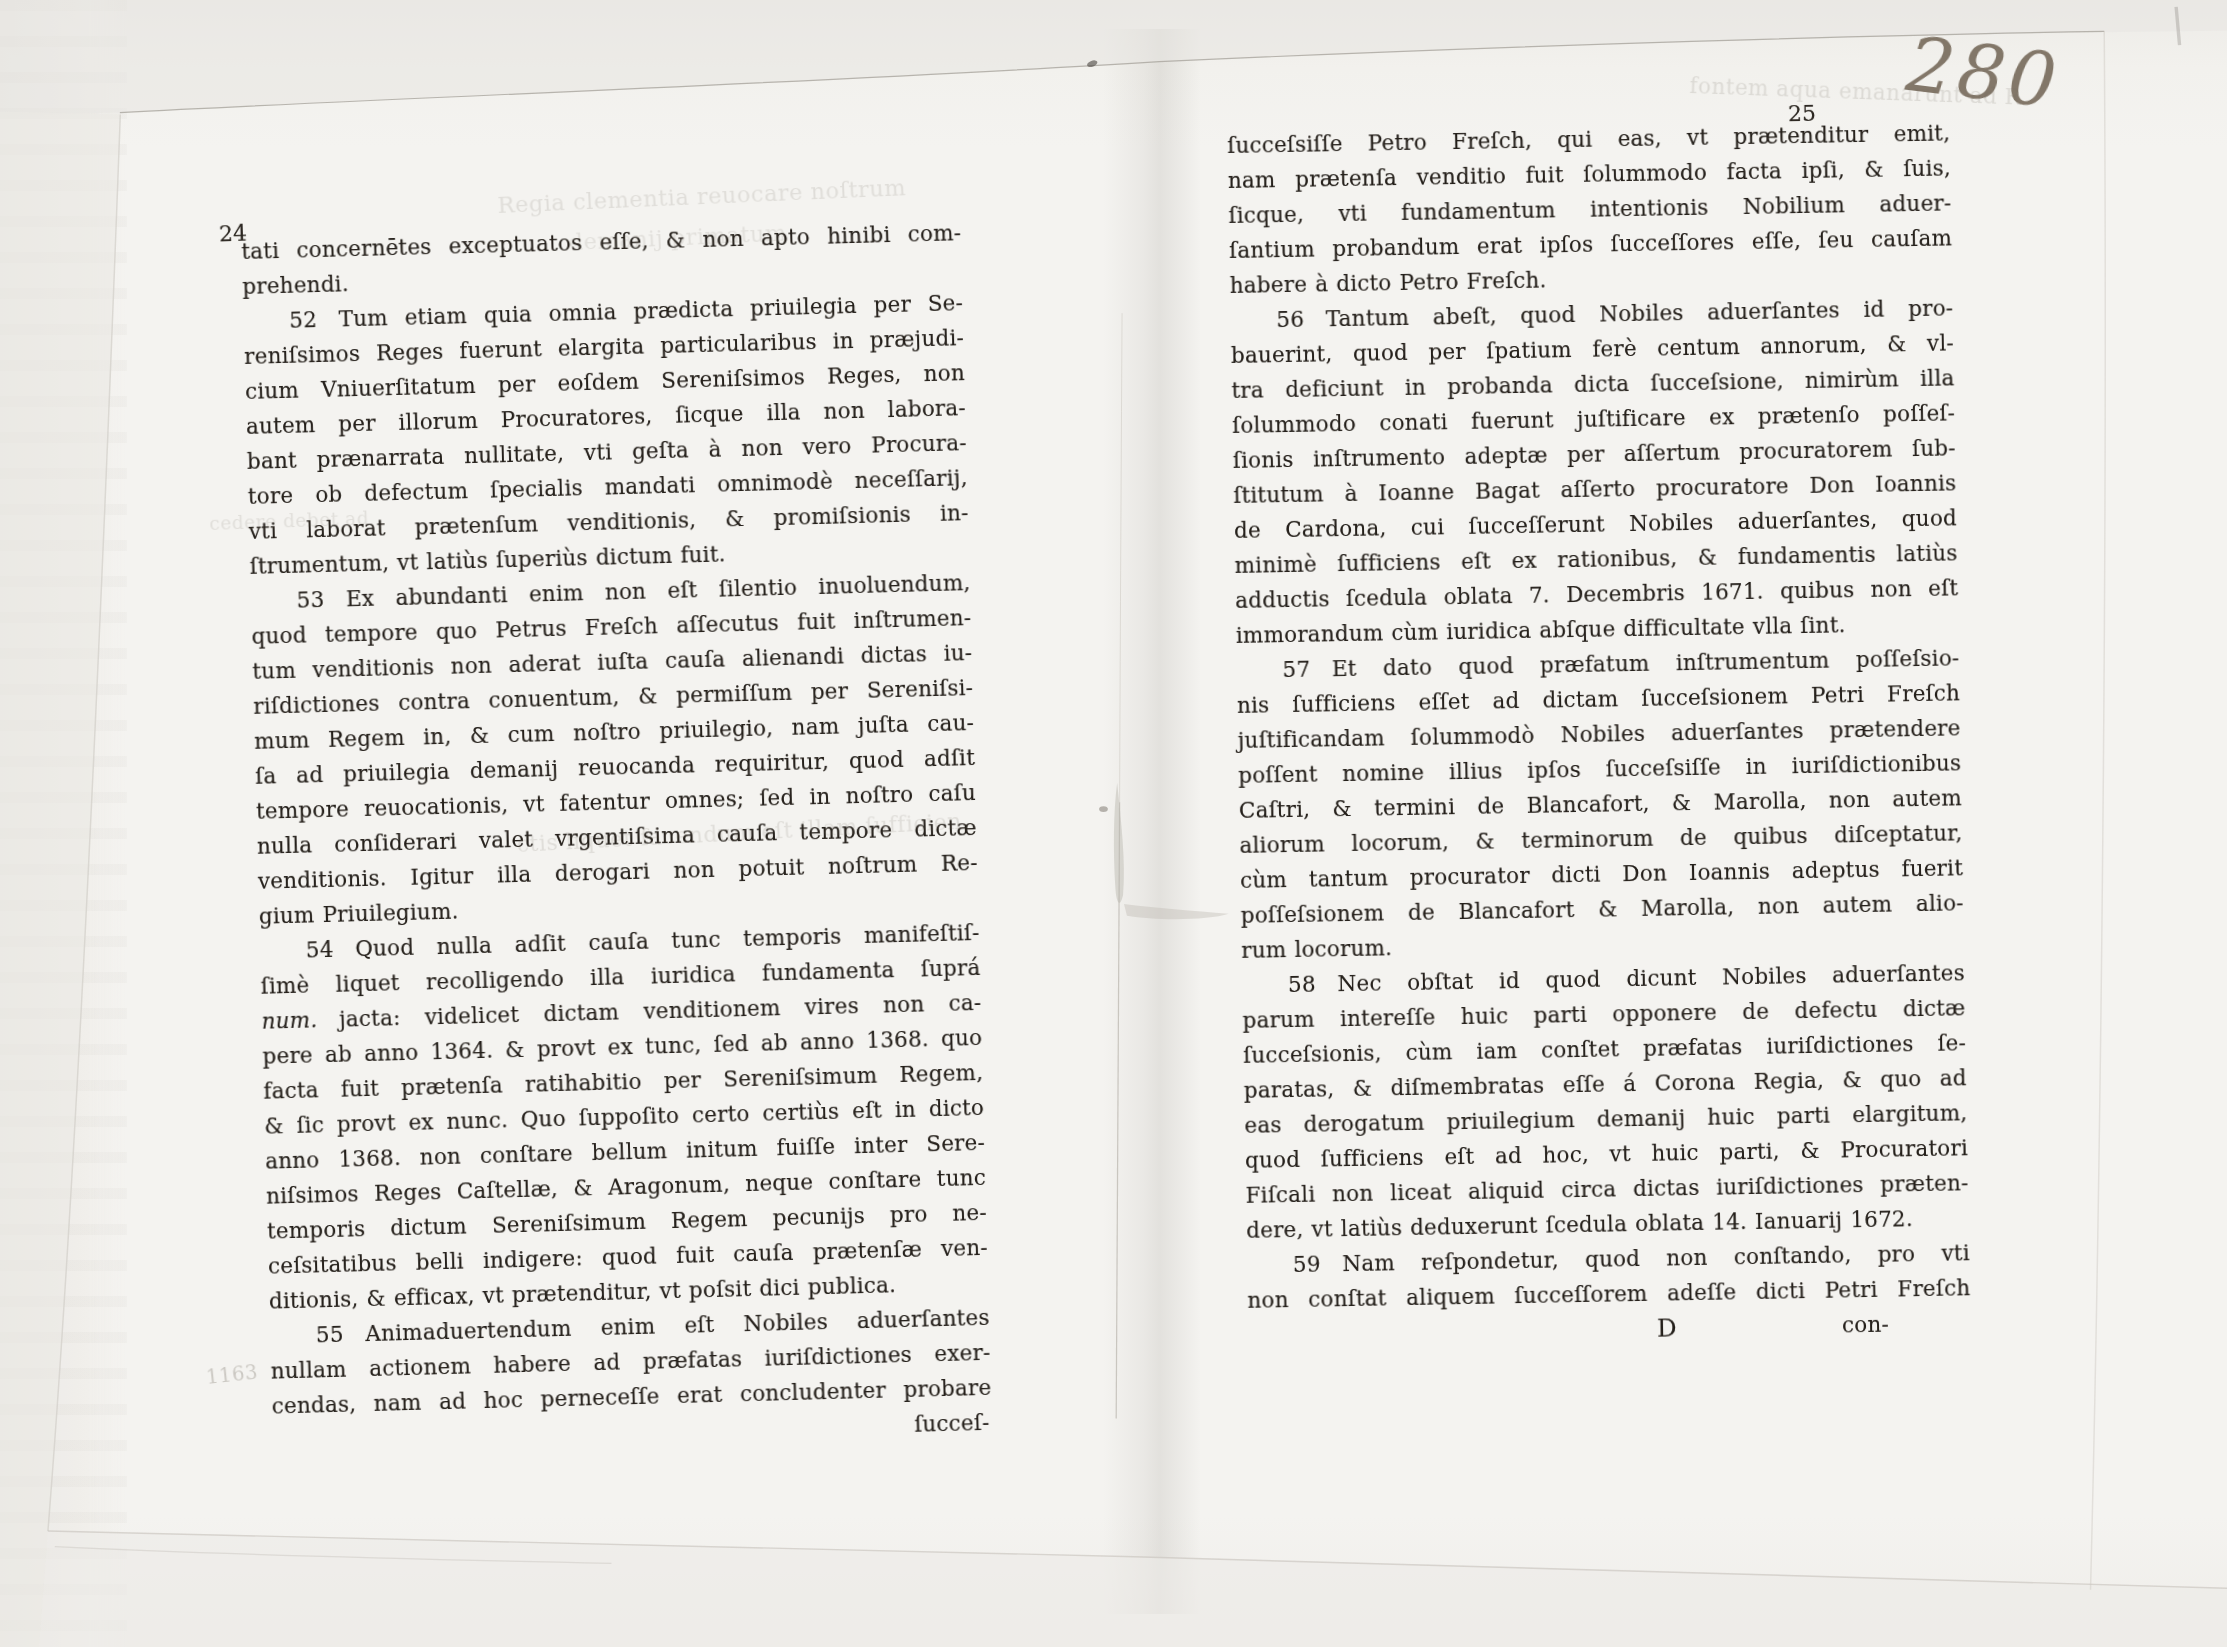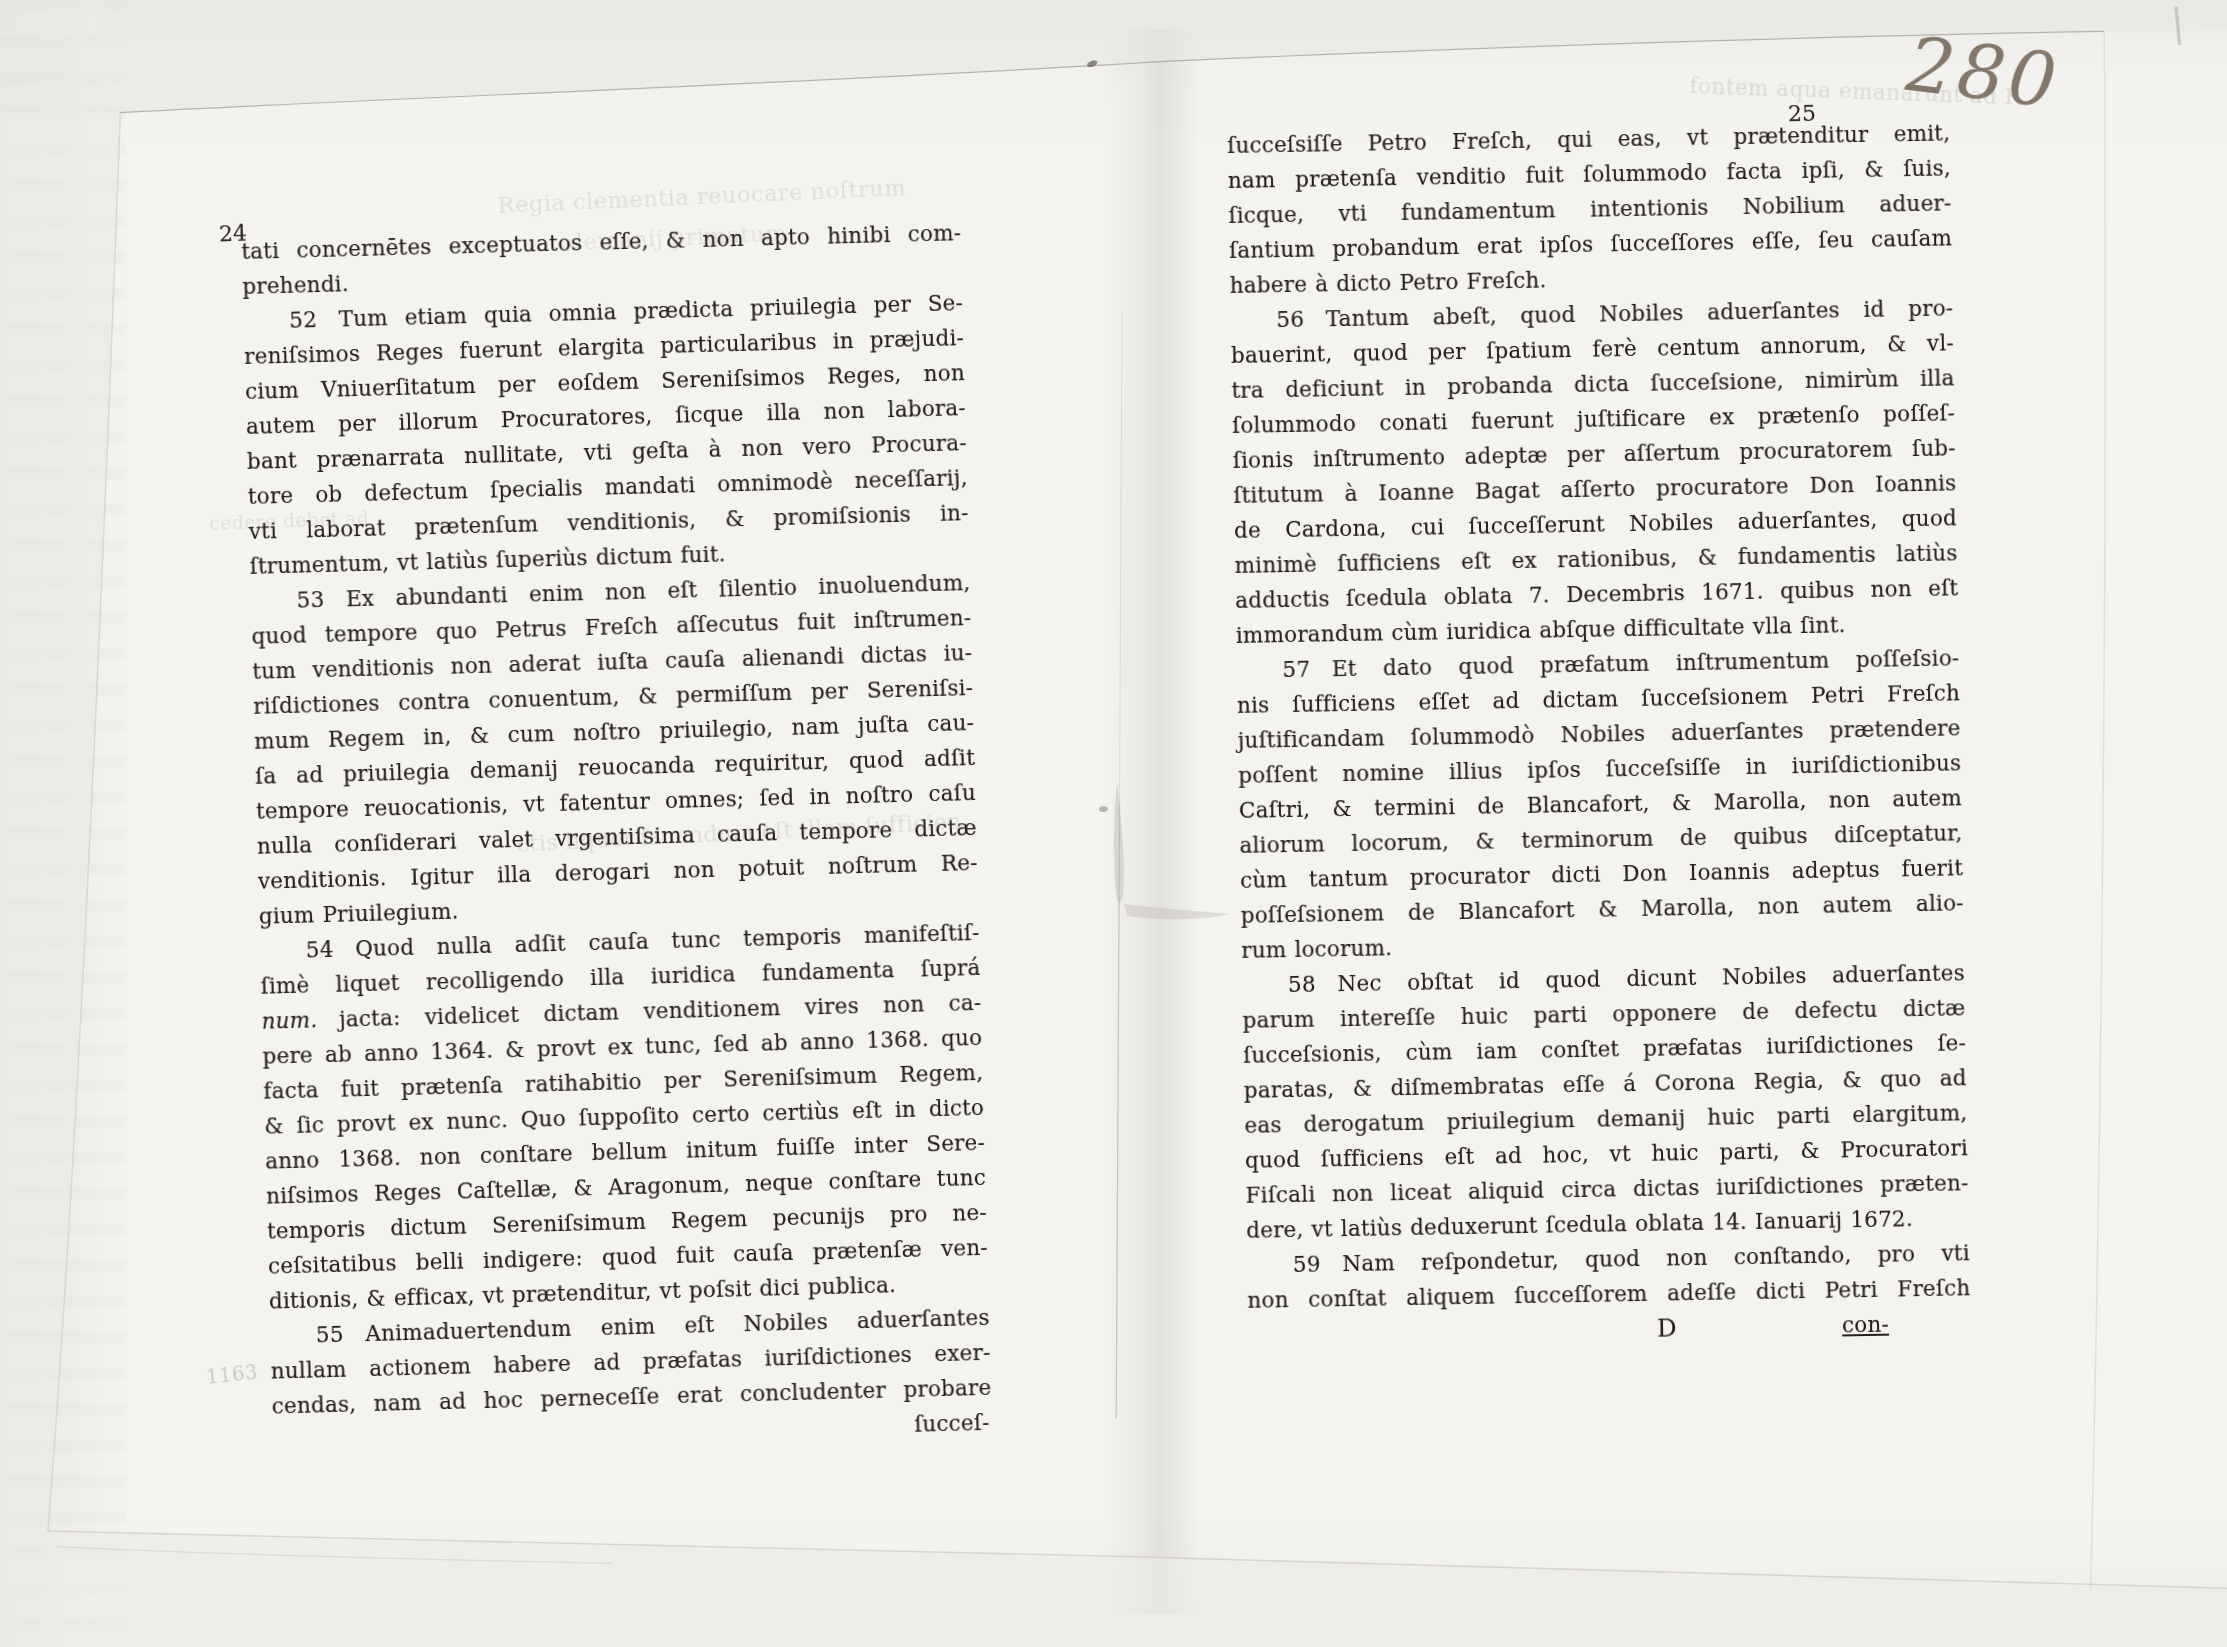--- a/index.html
+++ b/index.html
@@ -31,21 +31,21 @@
     filter:blur(0.2px);
   }
   #left-col{left:241px;top:234px;transform:rotate(-1.5deg);transform-origin:0 0;}
   #right-col{left:1227px;top:128px;width:723px;transform:rotate(-1deg);transform-origin:0 0;}
   .line{text-align:justify;text-align-last:justify;min-height:35px;}
   .line.a-l{text-align:left;text-align-last:left;}
   .line.a-r{text-align:right;text-align-last:right;padding-right:2.9px;}
   .line.ind{padding-left:46px;}
   .sigline{position:relative;height:35px;}
   .sigline .sig{position:absolute;left:409px;font-size:24.5px;}
-  .sigline .catchr{position:absolute;right:82px;text-decoration:underline;}
+  .sigline .catchr{position:absolute;right:82px;}
   .pagenum{
     position:absolute;color:#2a251f;font-size:22px;
     text-shadow:0 0 0.5px rgba(40,34,28,.4);filter:blur(0.1px);
   }
   #pn-left{left:219px;top:221px;transform:rotate(-2deg);}
   #pn-right{left:1788px;top:101px;transform:rotate(-1deg);text-align:center;}
   .folio{
     position:absolute;left:1907px;top:30px;
     font-size:74px;font-style:italic;letter-spacing:3.9px;
     color:rgba(88,72,54,.72);transform:rotate(7deg);

